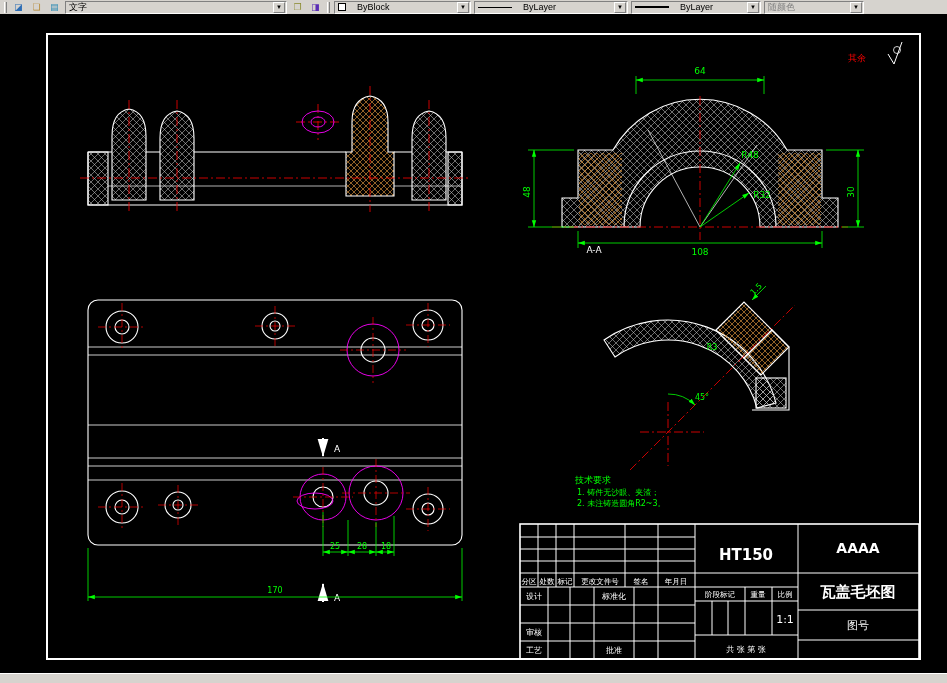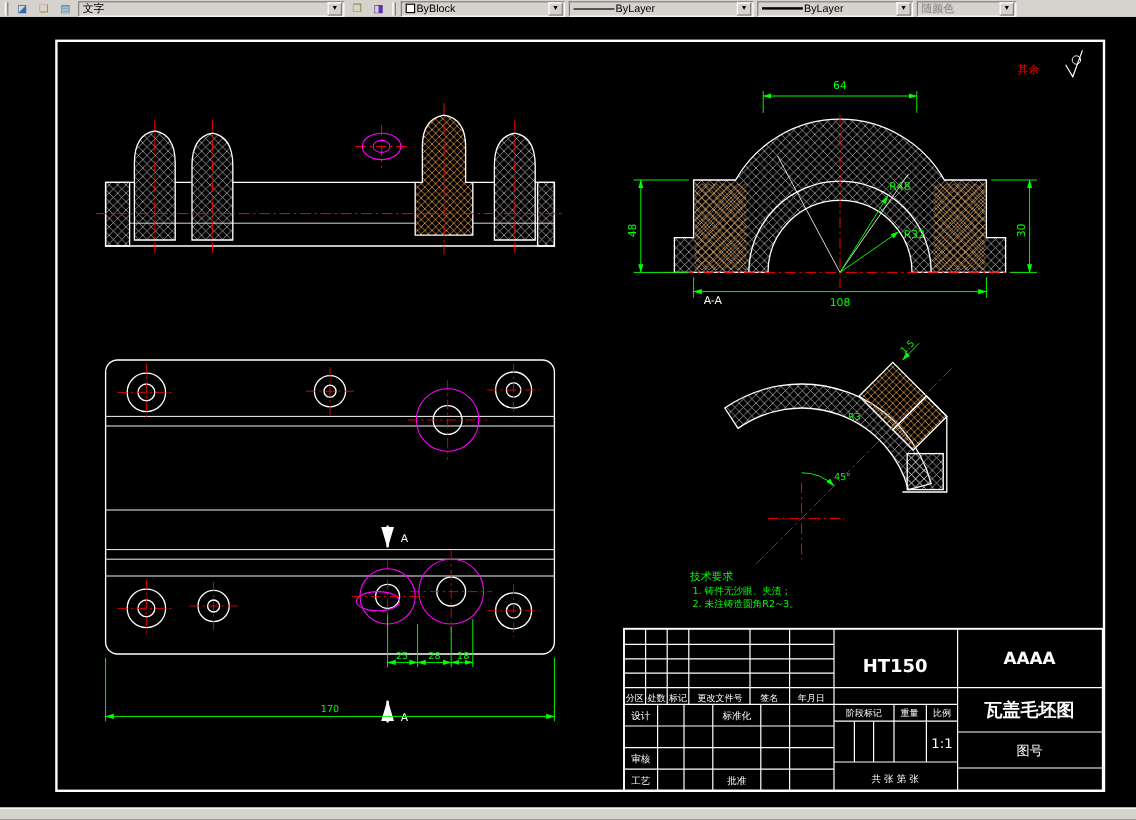--- a/index.html
+++ b/index.html
@@ -7,25 +7,25 @@
   body{background:#d6d3ce;font-family:"Liberation Sans",sans-serif;position:relative}
   
   .toolbar{position:absolute;top:0;left:0;width:947px;height:14px;background:#d6d3ce;
     display:flex;align-items:center;gap:3px;padding:0 3px;z-index:5;font-size:9px;color:#000}
   .grip{width:3px;height:11px;border-left:1px solid #fff;border-right:1px solid #808080;margin:0 1px}
   .tbi{width:15px;height:12px;display:inline-flex;align-items:center;justify-content:center;
     font-size:9px;line-height:9px;cursor:default;border:1px solid transparent}
   .c1{color:#2d6db5}.c2{color:#b5862d}.c3{color:#2d8bb5}.c4{color:#8a8a2d}.c5{color:#5a2db5}
   .combo{height:13px;background:#d6d3ce;border-top:1px solid #808080;border-left:1px solid #808080;
     border-bottom:1px solid #fff;border-right:1px solid #fff;display:flex;align-items:center;
-    font-size:9px;padding:0 1px 0 3px;gap:1px;white-space:nowrap}
+    font-size:9px;padding:0 1px 0 3px;gap:11px;white-space:nowrap}
   .combo .dd{margin-left:auto;width:12px;height:11px;background:#d6d3ce;
     border-top:1px solid #fff;border-left:1px solid #fff;border-bottom:1px solid #808080;border-right:1px solid #808080;
     font-size:6px;display:flex;align-items:center;justify-content:center}
-  .w-text{width:222px}.w-color{width:137px}.w-lt{width:154px}.w-lw{width:130px}.w-ps{width:83px}
+  .w-text{width:222px}.w-color{width:137px}.w-lt{width:154px}.w-lw{width:130px}.w-ps{width:100px}
   .swatch{width:8px;height:8px;background:#fff;border:1px solid #000;flex:0 0 auto}
   .lsample{display:inline-block;width:34px;height:0;border-top:1px solid #000;flex:0 0 auto}
   .disabled{color:#808080}
   
   .canvas{position:absolute;top:14px;left:0;width:947px;height:659px;background:#000}
   .statusbar{position:absolute;bottom:0;left:0;width:947px;height:10px;background:#d6d3ce;border-top:1px solid #fff}
   svg{display:block}
   text{font-family:"DejaVu Sans",sans-serif}
 </style>
 </head>

